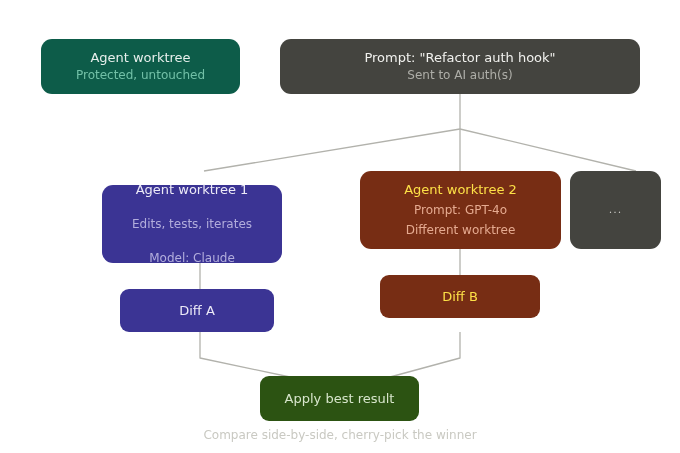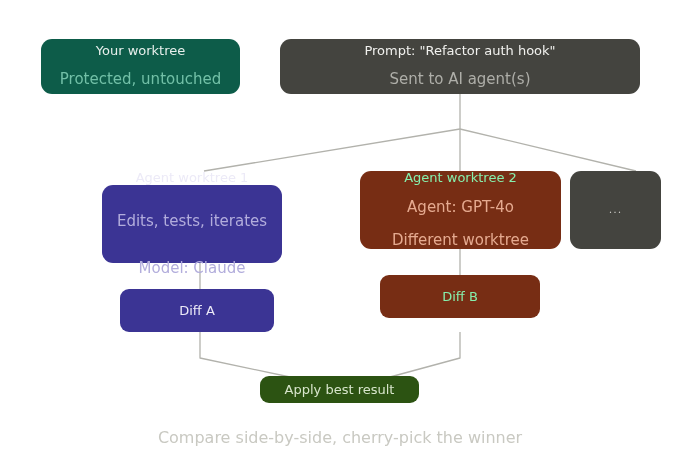--- a/index.html
+++ b/index.html
@@ -29,57 +29,57 @@
     position: absolute;
     z-index: 1;
     display: flex;
     flex-direction: column;
     align-items: center;
     justify-content: center;
     text-align: center;
     border-radius: 11px;
   }
   .node .title { font-size: 13px; line-height: 1.35; }
-  .node .sub   { font-size: 15px; line-height: 1.5; margin-top: 8px; }
+  .node .sub   { font-size: 12px; line-height: 1.5; }
 
   .node-teal   { background: #0d5c49; }
   .node-teal .title { color: #e7efec; }
   .node-teal .sub   { color: #72c0a7; }
 
   .node-gray   { background: #44443f; }
   .node-gray .title { color: #f1f1ee; }
   .node-gray .sub   { color: #aeaea8; }
 
   .node-indigo { background: #3b3494; }
   .node-indigo .title { color: #eceaf7; }
   .node-indigo .sub   { color: #b2addc; }
 
   .node-rust   { background: #772d14; }
-  .node-rust .title { color: #86efac; }
+  .node-rust .title { color: #fde047; }
   .node-rust .sub   { color: #e5aa90; }
 
   .node-green  { background: #2c5312; }
   .node-green .title { color: #d7e5cb; }
 
   #node-your-worktree { left: 41px;  top: 39px;  width: 199px; height: 55px; }
   #node-prompt        { left: 280px; top: 39px;  width: 360px; height: 55px; }
   #node-agent1        { left: 102px; top: 185px; width: 180px; height: 78px; gap: 16px; }
   #node-agent2        { left: 360px; top: 171px; width: 201px; height: 78px; gap: 2px; }
   #node-more          { left: 570px; top: 171px; width: 91px;  height: 78px; }
   #node-more .title   { color: #c6c6c1; font-size: 11px; letter-spacing: 1px; }
   #node-diff-a        { left: 120px; top: 289px; width: 154px; height: 43px; border-radius: 9px; }
   #node-diff-b        { left: 380px; top: 275px; width: 160px; height: 43px; border-radius: 9px; }
-  #node-apply         { left: 260px; top: 376px; width: 159px; height: 27px; border-radius: 9px; }
+  #node-apply         { left: 260px; top: 376px; width: 159px; height: 45px; border-radius: 9px; }
 
   .caption {
     position: absolute;
     left: 0; top: 428px;
     width: 680px;
     text-align: center;
-    font-size: 16px;
+    font-size: 12px;
     color: #c9c9c2;
     z-index: 1;
   }
 </style>
 </head>
 <body>
 
 <div class="stage">
 
   <svg class="edges" viewBox="0 0 680 453" xmlns="http://www.w3.org/2000/svg">
@@ -87,38 +87,38 @@
     <polyline points="460,129 204,171"></polyline>
     <polyline points="460,129 460,171"></polyline>
     <polyline points="460,129 636,171"></polyline>
     <polyline points="200,249 200,289"></polyline>
     <polyline points="460,249 460,289"></polyline>
     <polyline points="200,332 200,358 290,377"></polyline>
     <polyline points="460,332 460,358 390,377"></polyline>
   </svg>
 
   <div class="node node-teal" id="node-your-worktree">
-    <div class="title">Your worktree</div>
+    <div class="title">Agent worktree</div>
     <div class="sub">Protected, untouched</div>
   </div>
 
   <div class="node node-gray" id="node-prompt">
     <div class="title">Prompt: "Refactor auth hook"</div>
-    <div class="sub">Sent to AI agent(s)</div>
+    <div class="sub">Sent to AI auth(s)</div>
   </div>
 
   <div class="node node-indigo" id="node-agent1">
     <div class="title">Agent worktree 1</div>
     <div class="sub">Edits, tests, iterates</div>
     <div class="sub">Model: Claude</div>
   </div>
 
   <div class="node node-rust" id="node-agent2">
     <div class="title">Agent worktree 2</div>
-    <div class="sub">Agent: GPT-4o</div>
+    <div class="sub">Prompt: GPT-4o</div>
     <div class="sub">Different worktree</div>
   </div>
 
   <div class="node node-gray" id="node-more">
     <div class="title">...</div>
   </div>
 
   <div class="node node-indigo" id="node-diff-a">
     <div class="title">Diff A</div>
   </div>

